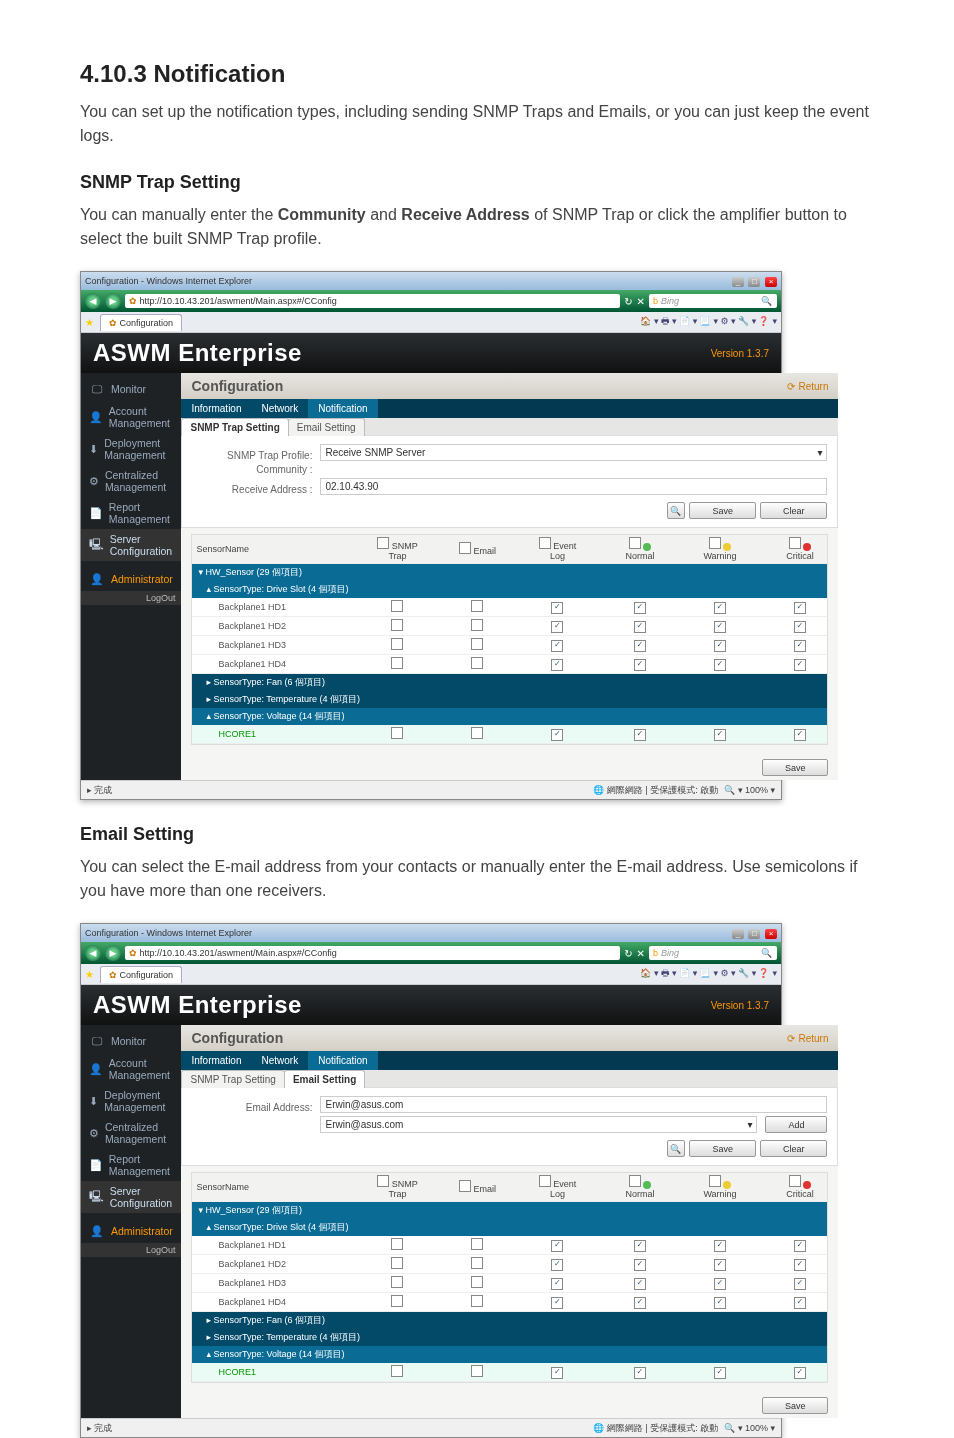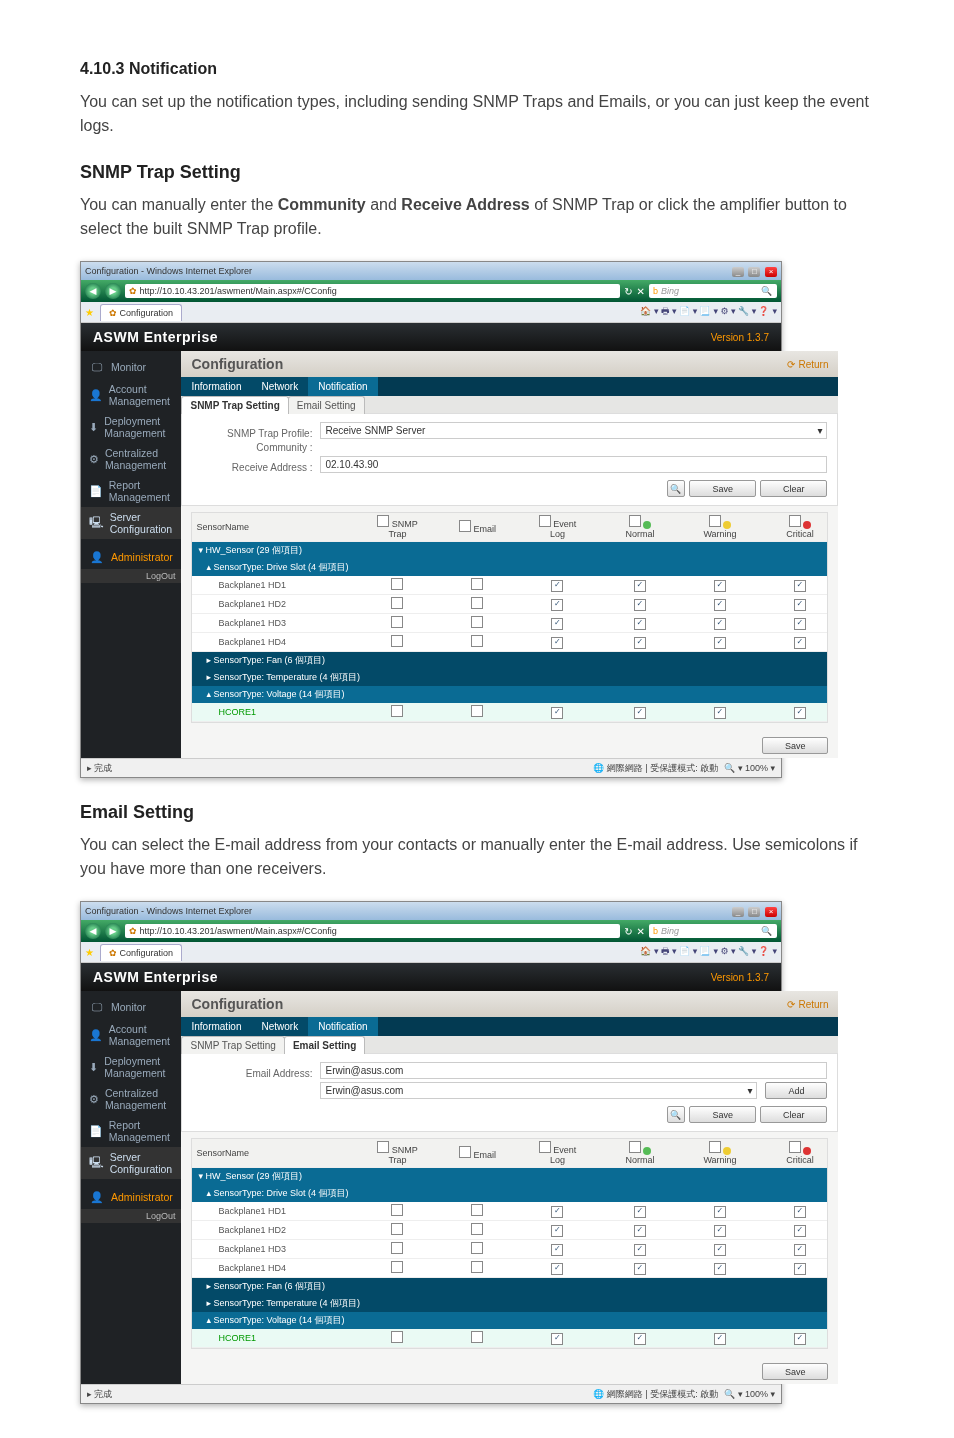--- a/index.html
+++ b/index.html
@@ -5,21 +5,21 @@
   body {
     font-family: Arial, sans-serif;
     margin: 0;
     padding: 60px 80px;
     color: #333;
     width: 954px;
     box-sizing: border-box;
     background: #fff;
   }
   h2.section-title {
-    font-size: 16px;
+    font-size: 24px;
     font-weight: bold;
     color: #222;
     margin: 0 0 12px 0;
   }
   p.body-text {
     font-size: 16px;
     line-height: 1.5;
     margin: 10px 0 20px 0;
     color: #444;
   }
@@ -138,21 +138,21 @@
   }
   .app-header {
     background: linear-gradient(#2a2f33, #111);
     color: #fff;
     padding: 6px 12px;
     display: flex;
     align-items: center;
     justify-content: space-between;
   }
   .app-header .brand {
-    font-size: 14px;
+    font-size: 24px;
     font-weight: bold;
     letter-spacing: 0.5px;
   }
   .app-header .version {
     font-size: 10px;
     color: #f90;
   }
   .app-main {
     display: flex;
     background: #1b1d20;

